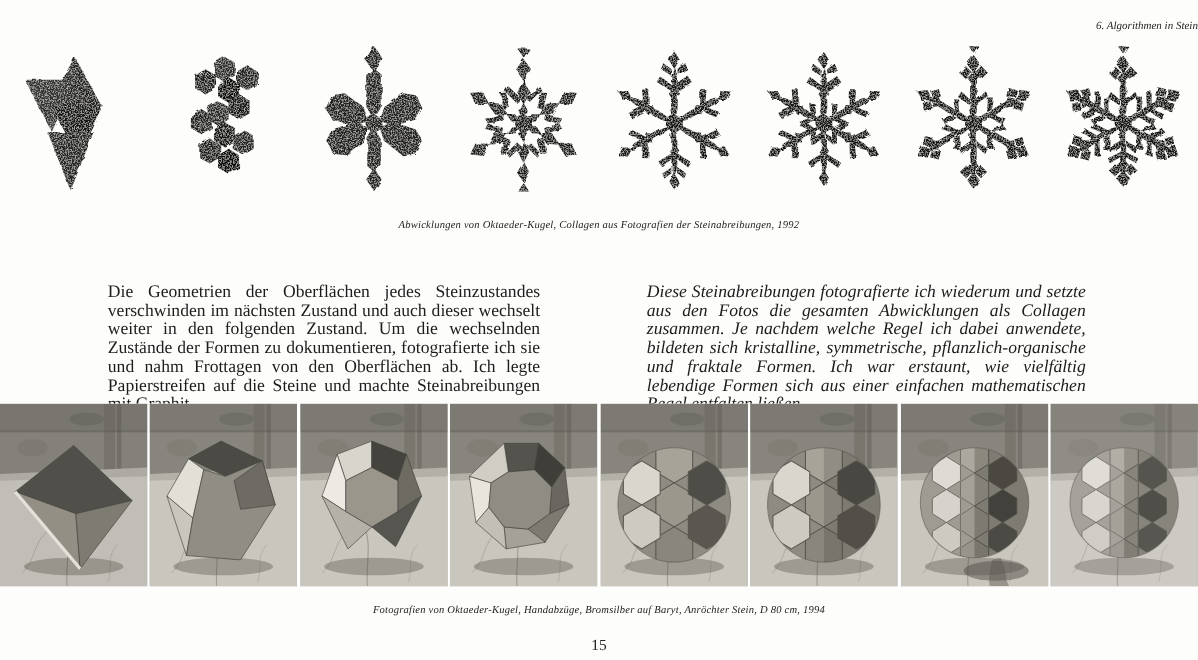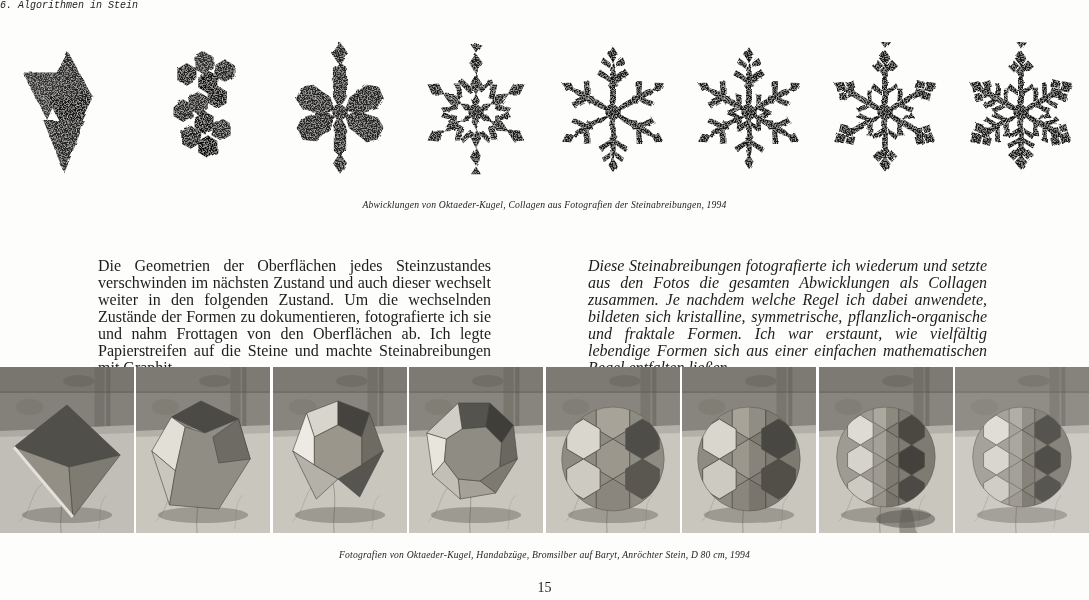--- a/index.html
+++ b/index.html
@@ -6,22 +6,22 @@
   .page{
     position:relative;
     width:1089px;height:600px;
     background:#fdfdfc;
     font-family:"Liberation Serif", serif;
     color:#1d1d1d;
     overflow:hidden;
     margin:0 auto;
   }
   .running-head{
-    position:absolute;top:0;left:0;width:100%;
-    text-align:left;font-style:italic;font-size:10px;color:#222;font-family:Liberation Mono, monospace;
+    position:absolute;top:18px;left:0;width:100%;
+    text-align:right;font-style:italic;font-size:10px;color:#222;
   }
   .collage-row{
     position:absolute;top:36px;left:0;width:1089px;height:152px;
     display:flex;
   }
   .collage-cell{flex:1 1 0;display:flex;align-items:center;justify-content:center;}
   .collage-cell svg{width:118px;height:141px;}
   .caption{
     position:absolute;left:0;width:100%;text-align:center;
     font-style:italic;font-size:9.6px;color:#222;letter-spacing:.2px;
@@ -238,21 +238,21 @@
           <use href="#arm-s8" transform="translate(62,74) rotate(60)"></use>
           <use href="#arm-s8" transform="translate(62,74) rotate(120)"></use>
           <use href="#arm-s8" transform="translate(62,74) rotate(180) scale(0.97)"></use>
           <use href="#arm-s8" transform="translate(62,74) rotate(240)"></use>
           <use href="#arm-s8" transform="translate(62,74) rotate(300)"></use>
         </g>
       </svg>
     </div>
   </div>
 
-  <div class="caption caption-top">Abwicklungen von Oktaeder-Kugel, Collagen aus Fotografien der Steinabreibungen, 1994</div>
+  <div class="caption caption-top">Abwicklungen von Oktaeder-Kugel, Collagen aus Fotografien der Steinabreibungen, 1992</div>
 
   <p class="text-col col-left">Die Geometrien der Oberflächen jedes Steinzustandes verschwinden im nächsten Zustand und auch dieser wechselt weiter in den folgenden Zustand. Um die wechselnden Zustände der Formen zu dokumentieren, fotografierte ich sie und nahm Frottagen von den Oberflächen ab. Ich legte Papierstreifen auf die Steine und machte Steinabreibungen mit Graphit.</p>
   <p class="text-col col-right">Diese Steinabreibungen fotografierte ich wiederum und setzte aus den Fotos die gesamten Abwicklungen als Collagen zusammen. Je nachdem welche Regel ich dabei anwendete, bildeten sich kristalline, symmetrische, pflanzlich-organische und fraktale Formen. Ich war erstaunt, wie vielfältig lebendige Formen sich aus einer einfachen mathematischen Regel entfalten ließen.</p>
 
   <div class="photo-strip">
 
     <div class="photo">
       <svg viewBox="0 0 136 166" preserveAspectRatio="none" role="img" aria-label="stone-octahedron-photo-1">
         <use href="#photo-bg"></use>
         <use href="#stone-shadow"></use>

